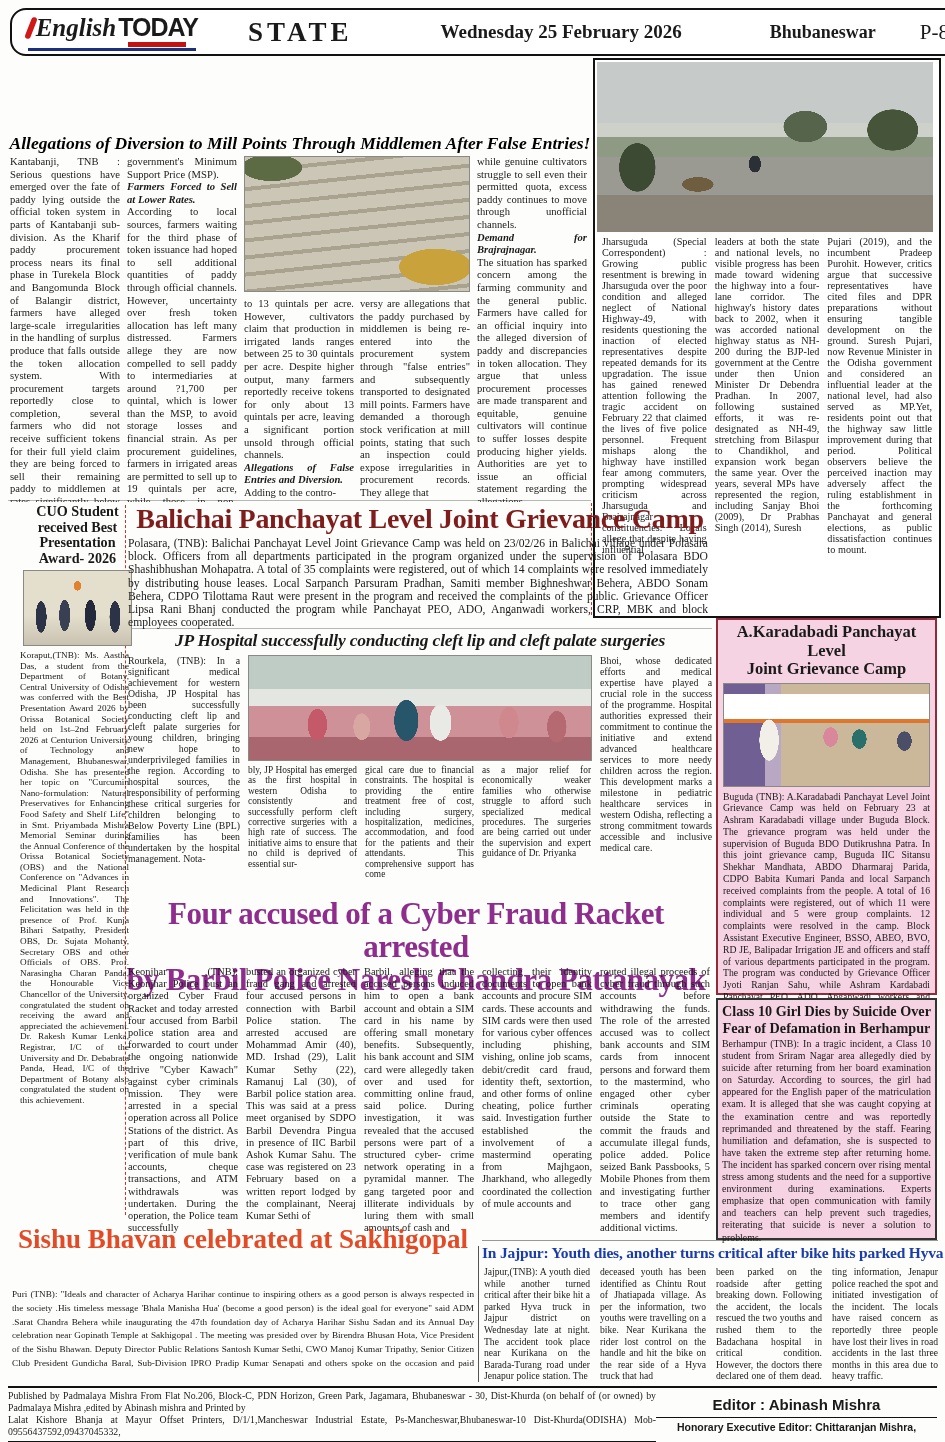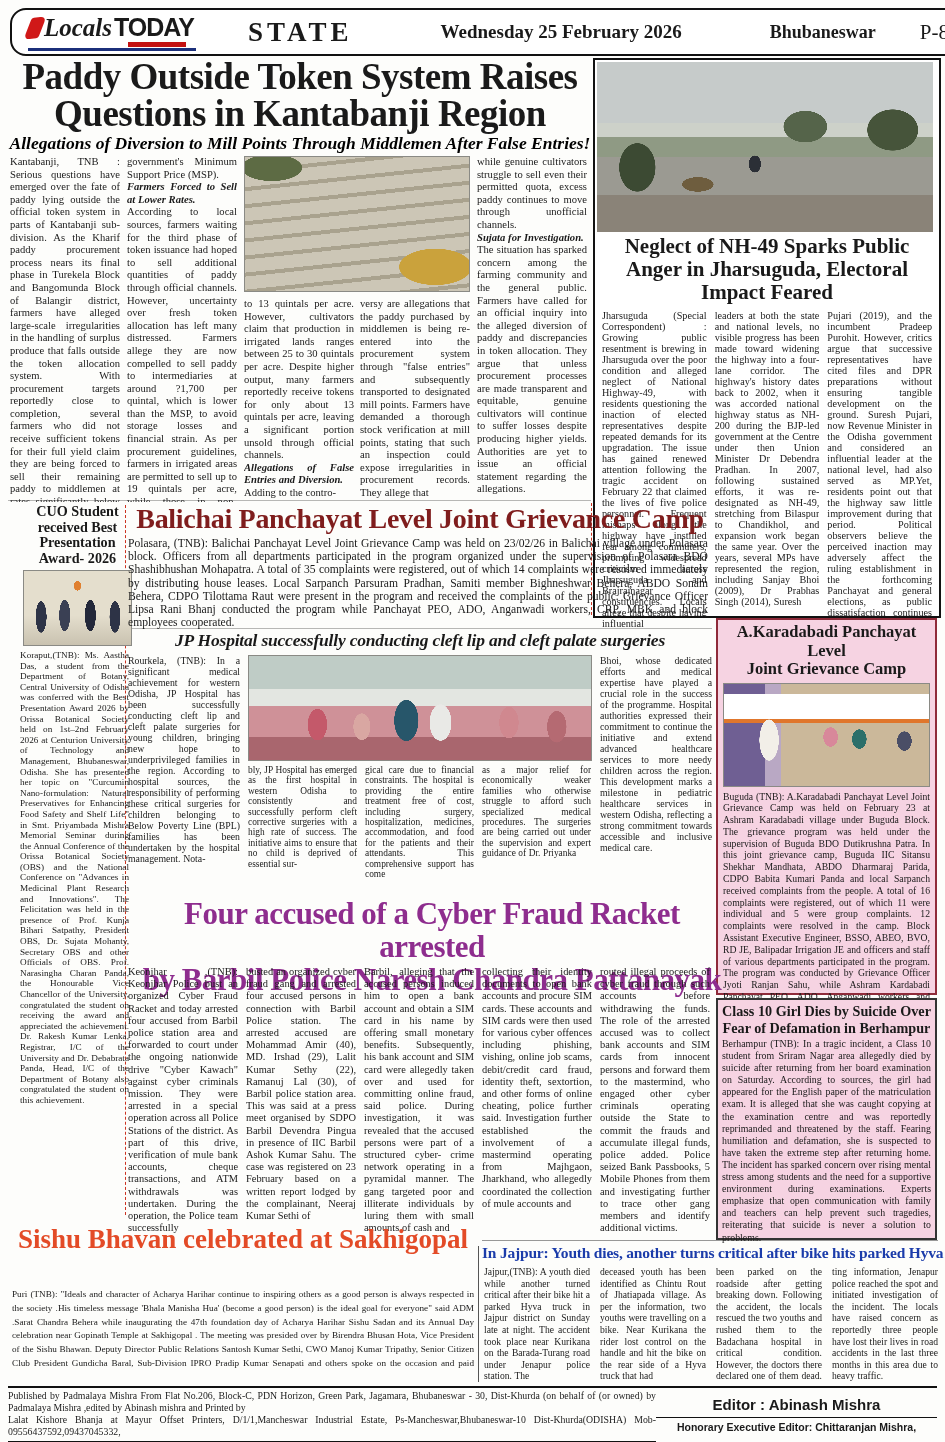--- a/index.html
+++ b/index.html
@@ -106,21 +106,21 @@
       radial-gradient(ellipse 16px 34px at 22% 55%, #f2efe8 0 60%, transparent 61%),
       radial-gradient(ellipse 12px 16px at 52% 52%, #d8889a 0 60%, transparent 61%),
       radial-gradient(ellipse 12px 16px at 66% 54%, #2b6f6a 0 60%, transparent 61%),
       radial-gradient(ellipse 12px 16px at 88% 56%, #4a4e66 0 60%, transparent 61%),
       linear-gradient(180deg, transparent 0 10%, #ffffff 10% 34%, #e0762c 34% 38%, transparent 38%) ,
       linear-gradient(90deg,#6f5f93 0 20%, #b9a8c4 20% 28%, #cbb89a 28% 100%),
       linear-gradient(180deg,#9d8fae 0 70%, #c75a62 70% 100%);}
   .karada-body{width:207px;height:224px;margin:0 auto;font-size:9.7px;line-height:11.8px;}
 
   
-  .cyber-head{left:140px;top:897px;width:584px;text-align:center;font-weight:bold;font-size:31px;line-height:33px;color:#8e2d8e;letter-spacing:-.5px;}
+  .cyber-head{left:124px;top:897px;width:584px;text-align:center;font-weight:bold;font-size:31px;line-height:33px;color:#8e2d8e;letter-spacing:-.5px;}
   .cyber-body{left:128px;top:966px;width:584px;height:306px;display:flex;gap:8px;}
   .cyber-body .coltxt{width:110px;height:306px;font-size:10.4px;line-height:12.2px;}
 
   
   .class10-box{left:716px;top:998px;width:221px;height:242px;background:#f6d3e2;border:2px solid #333;box-sizing:border-box;}
   .class10-head{text-align:center;font-weight:bold;font-size:14.2px;line-height:16.5px;margin-top:3px;}
   .class10-body{width:209px;height:205px;margin:2px auto;font-size:9.9px;line-height:12.1px;}
 
   
   .found-head{left:8px;top:1224px;width:470px;text-align:center;font-weight:bold;font-size:27px;line-height:30px;color:#e34b27;}
@@ -143,36 +143,32 @@
 </style>
 </head>
 <body>
 
 <div id="page">
 
   <div class="abs masthead">
     <div class="logo">
       <div class="logo-row">
         <span class="brush"></span>
-        <span class="logo-orissa">Locals</span>
+        <span class="logo-orissa">English</span>
         <span class="logo-today">TODAY</span>
       </div>
       <span class="bar-red"></span>
       <span class="bar-blue"></span>
     </div>
     <div class="section-name">STATE</div>
     <div class="mast-date">Wednesday 25   February 2026</div>
     <div class="mast-city">Bhubaneswar</div>
     <div class="mast-page">P-8</div>
   </div>
 
-  <div class="abs paddy-head">
-    <div>Paddy Outside Token System  Raises</div>
-    <div>Questions in Kantabanji Region</div>
-  </div>
   <div class="abs paddy-sub">Allegations of Diversion to Mill Points Through Middlemen After False Entries!</div>
   <div class="abs paddy-body">
     <div class="coltxt pcol">Kantabanji, TNB : Serious questions have emerged over the fate of paddy lying outside the official token system in parts of Kantabanji sub-division. As the Kharif paddy procurement process nears its final phase in Turekela Block and Bangomunda Block of Balangir district, farmers have alleged large-scale irregularities in the handling of surplus produce that falls outside the token allocation system. With procurement targets reportedly close to completion, several farmers who did not receive sufficient tokens for their full yield claim they are being forced to sell their remaining paddy to middlemen at rates significantly below the</div>
     <div class="coltxt pcol">
       <span>government's Minimum Support Price (MSP).</span>
       <div class="inline-sub">Farmers Forced to Sell at Lower Rates.</div>
       <span>According to local sources, farmers waiting for the third phase of token issuance had hoped to sell additional quantities of paddy through official channels. However, uncertainty over fresh token allocation has left many distressed.  Farmers allege they are now compelled to sell paddy to intermediaries at around ?1,700 per quintal, which is lower than the MSP, to avoid storage losses and financial strain.  As per procurement guidelines, farmers in irrigated areas are permitted to sell up to 19 quintals per acre, while those in non-irrigated areas are allowed up</span>
     </div>
     <div class="pmid">
       <div class="photo paddy-photo"></div>
@@ -180,28 +176,27 @@
         <div class="coltxt">
           <span>to 13 quintals per acre. However, cultivators claim that production in irrigated lands ranges between 25 to 30 quintals per acre. Despite higher output, many farmers reportedly receive tokens for only about 13 quintals per acre, leaving a significant portion unsold through official channels.</span>
           <div class="inline-sub">Allegations of False Entries and Diversion.</div>
           <span>Adding to the contro-</span>
         </div>
         <div class="coltxt">versy are allegations that the paddy purchased by middlemen is being re-entered into the procurement system through "false entries" and subsequently transported to designated mill points. Farmers have demanded a thorough stock verification at mill points, stating that such an inspection could expose irregularities in procurement records. They allege that</div>
       </div>
     </div>
     <div class="coltxt pcol">
       <span>while genuine cultivators struggle to sell even their permitted quota, excess paddy continues to move through unofficial channels.</span>
-      <div class="inline-sub">Sujata for Investigation.</div>
+      <div class="inline-sub">Demand for Brajrajnagar.</div>
       <span>The situation has sparked concern among the farming community and the general public. Farmers have called for an official inquiry into the alleged diversion of paddy and discrepancies in token allocation.  They argue that unless procurement processes are made transparent and equitable, genuine cultivators will continue to suffer losses despite producing higher yields. Authorities are yet to issue an official statement regarding the allegations.</span>
     </div>
   </div>
 
   <div class="abs nh49-box">
     <div class="photo road-photo"></div>
-    <div class="nh49-head">Neglect of NH-49 Sparks Public Anger in Jharsuguda, Electoral Impact Feared</div>
     <div class="nh49-cols">
       <div class="coltxt">Jharsuguda (Special Correspondent) : Growing public resentment is brewing in Jharsuguda over the poor condition and alleged neglect of National Highway-49, with residents questioning the inaction of elected representatives despite repeated demands for its upgradation. The issue has gained renewed attention following the tragic accident on February 22 that claimed the lives of five police personnel. Frequent mishaps along the highway have instilled fear among commuters, prompting widespread criticism across Jharsuguda and Brajrajnagar constituencies. Locals allege that despite having influential</div>
       <div class="coltxt">leaders at both the state and national levels, no visible progress has been made toward widening the highway into a four-lane corridor. The highway's history dates back to 2002, when it was accorded national highway status as NH-200 during the BJP-led government at the Centre under then Union Minister Dr Debendra Pradhan. In 2007, following sustained efforts, it was re-designated as NH-49, stretching from Bilaspur to Chandikhol, and expansion work began the same year. Over the years, several MPs have represented the region, including Sanjay Bhoi (2009), Dr Prabhas Singh (2014), Suresh</div>
       <div class="coltxt">Pujari (2019), and the incumbent Pradeep Purohit. However, critics argue that successive representatives have cited files and DPR preparations without ensuring tangible development on the ground. Suresh Pujari, now Revenue Minister in the Odisha government and considered an influential leader at the national level, had also served as MP.Yet, residents point out that the highway saw little improvement during that period. Political observers believe the perceived inaction may adversely affect the ruling establishment in the forthcoming Panchayat and general elections, as public dissatisfaction continues to mount.</div>
     </div>
   </div>
 
   <div class="abs vdash" style="left:125px;top:505px;height:710px;"></div>
   <div class="abs vdash" style="left:591px;top:503px;height:112px;"></div>
   <div class="abs hrule" style="left:8px;top:500px;width:583px;opacity:.35;"></div>
@@ -265,21 +260,21 @@
     <div class="coltxt class10-body">Berhampur (TNB): In a tragic incident, a Class 10 student from Sriram Nagar area allegedly died by suicide after returning from her board examination on Saturday. According to sources, the girl had appeared for the English paper of the matriculation exam. It is alleged that she was caught copying at the examination centre and was reportedly reprimanded and threatened by the staff. Fearing humiliation and defamation, she is suspected to have taken the extreme step after returning home. The incident has sparked concern over rising mental stress among students and the need for a supportive environment during examinations. Experts emphasize that open communication with family and teachers can help prevent such tragedies, reiterating that suicide is never a solution to problems.</div>
   </div>
 
   <div class="abs found-head">
     <div>Sishu Bhavan celebrated at Sakhigopal</div>
   </div>
   <div class="abs coltxt found-body">Puri (TNB): "Ideals and character of Acharya Harihar continue to inspiring others as a good person is always respected in the society .His timeless message      'Bhala Manisha Hua' (become a good person) is the ideal goal  for everyone" said ADM .Sarat Chandra Behera while inaugurating the  47th  foundation day of  Acharya Harihar Sishu Sadan and its Annual Day celebration near Gopinath Temple at Sakhigopal . The meeting was presided over by Birendra Bhusan Hota, Vice President of the Sishu Bhawan. Deputy Director Public Relations Santosh Kumar Sethi, CWO Manoj Kumar Tripathy, Senior Citizen Club President Gundicha Baral, Sub-Division IPRO Pradip Kumar  Senapati and others  spoke on the occasion and paid tribute to the memory of Acharya . A blood donation camp was organized in the institution premises.</div>
 
   <div class="abs jajpur-head">In Jajpur: Youth dies, another turns critical after bike hits parked Hyva</div>
   <div class="abs jajpur-body">
-    <div class="coltxt">Jajpur,(TNB): A youth died while another turned critical after their bike hit a parked Hyva truck in Jajpur district on Sunday late at night. The accident took place near Kurikana on the Barada-Turang road under Jenapur police station. The</div>
+    <div class="coltxt">Jajpur,(TNB): A youth died while another turned critical after their bike hit a parked Hyva truck in Jajpur district on Wednesday late at night. The accident took place near Kurikana on the Barada-Turang road under Jenapur police station. The</div>
     <div class="coltxt">deceased youth has been identified as Chintu Rout of Jhatiapada village. As per the information, two youths were travelling on a bike. Near Kurikana the rider lost control on the handle and hit the bike on the rear side of a Hyva truck that had</div>
     <div class="coltxt">been parked on the roadside after getting breaking down. Following the accident, the locals rescued the two youths and rushed them to the Badachana hospital in critical condition. However, the doctors there declared one of them dead. After get-</div>
     <div class="coltxt">ting information, Jenapur police reached the spot and initiated investigation of the incident. The locals have raised concern as reportedly three people have lost their lives in road accidents in the last three months in this area due to heavy traffic.</div>
   </div>
 
   <div class="abs foot-rule1"></div>
   <div class="abs footer">
     <div class="foot-left">
       <div class="foot-l1">Published by Padmalaya Mishra From Flat No.206, Block-C, PDN Horizon, Green Park, Jagamara, Bhubaneswar - 30, Dist-Khurda (on behalf of (or owned) by Padmalaya Mishra ,edited by Abinash mishra and Printed by</div>
       <div class="foot-l2">Lalat Kishore Bhanja at Mayur Offset Printers, D/1/1,Mancheswar Industrial Estate, Ps-Mancheswar,Bhubaneswar-10 Dist-Khurda(ODISHA) Mob-09556437592,09437045332,</div>

